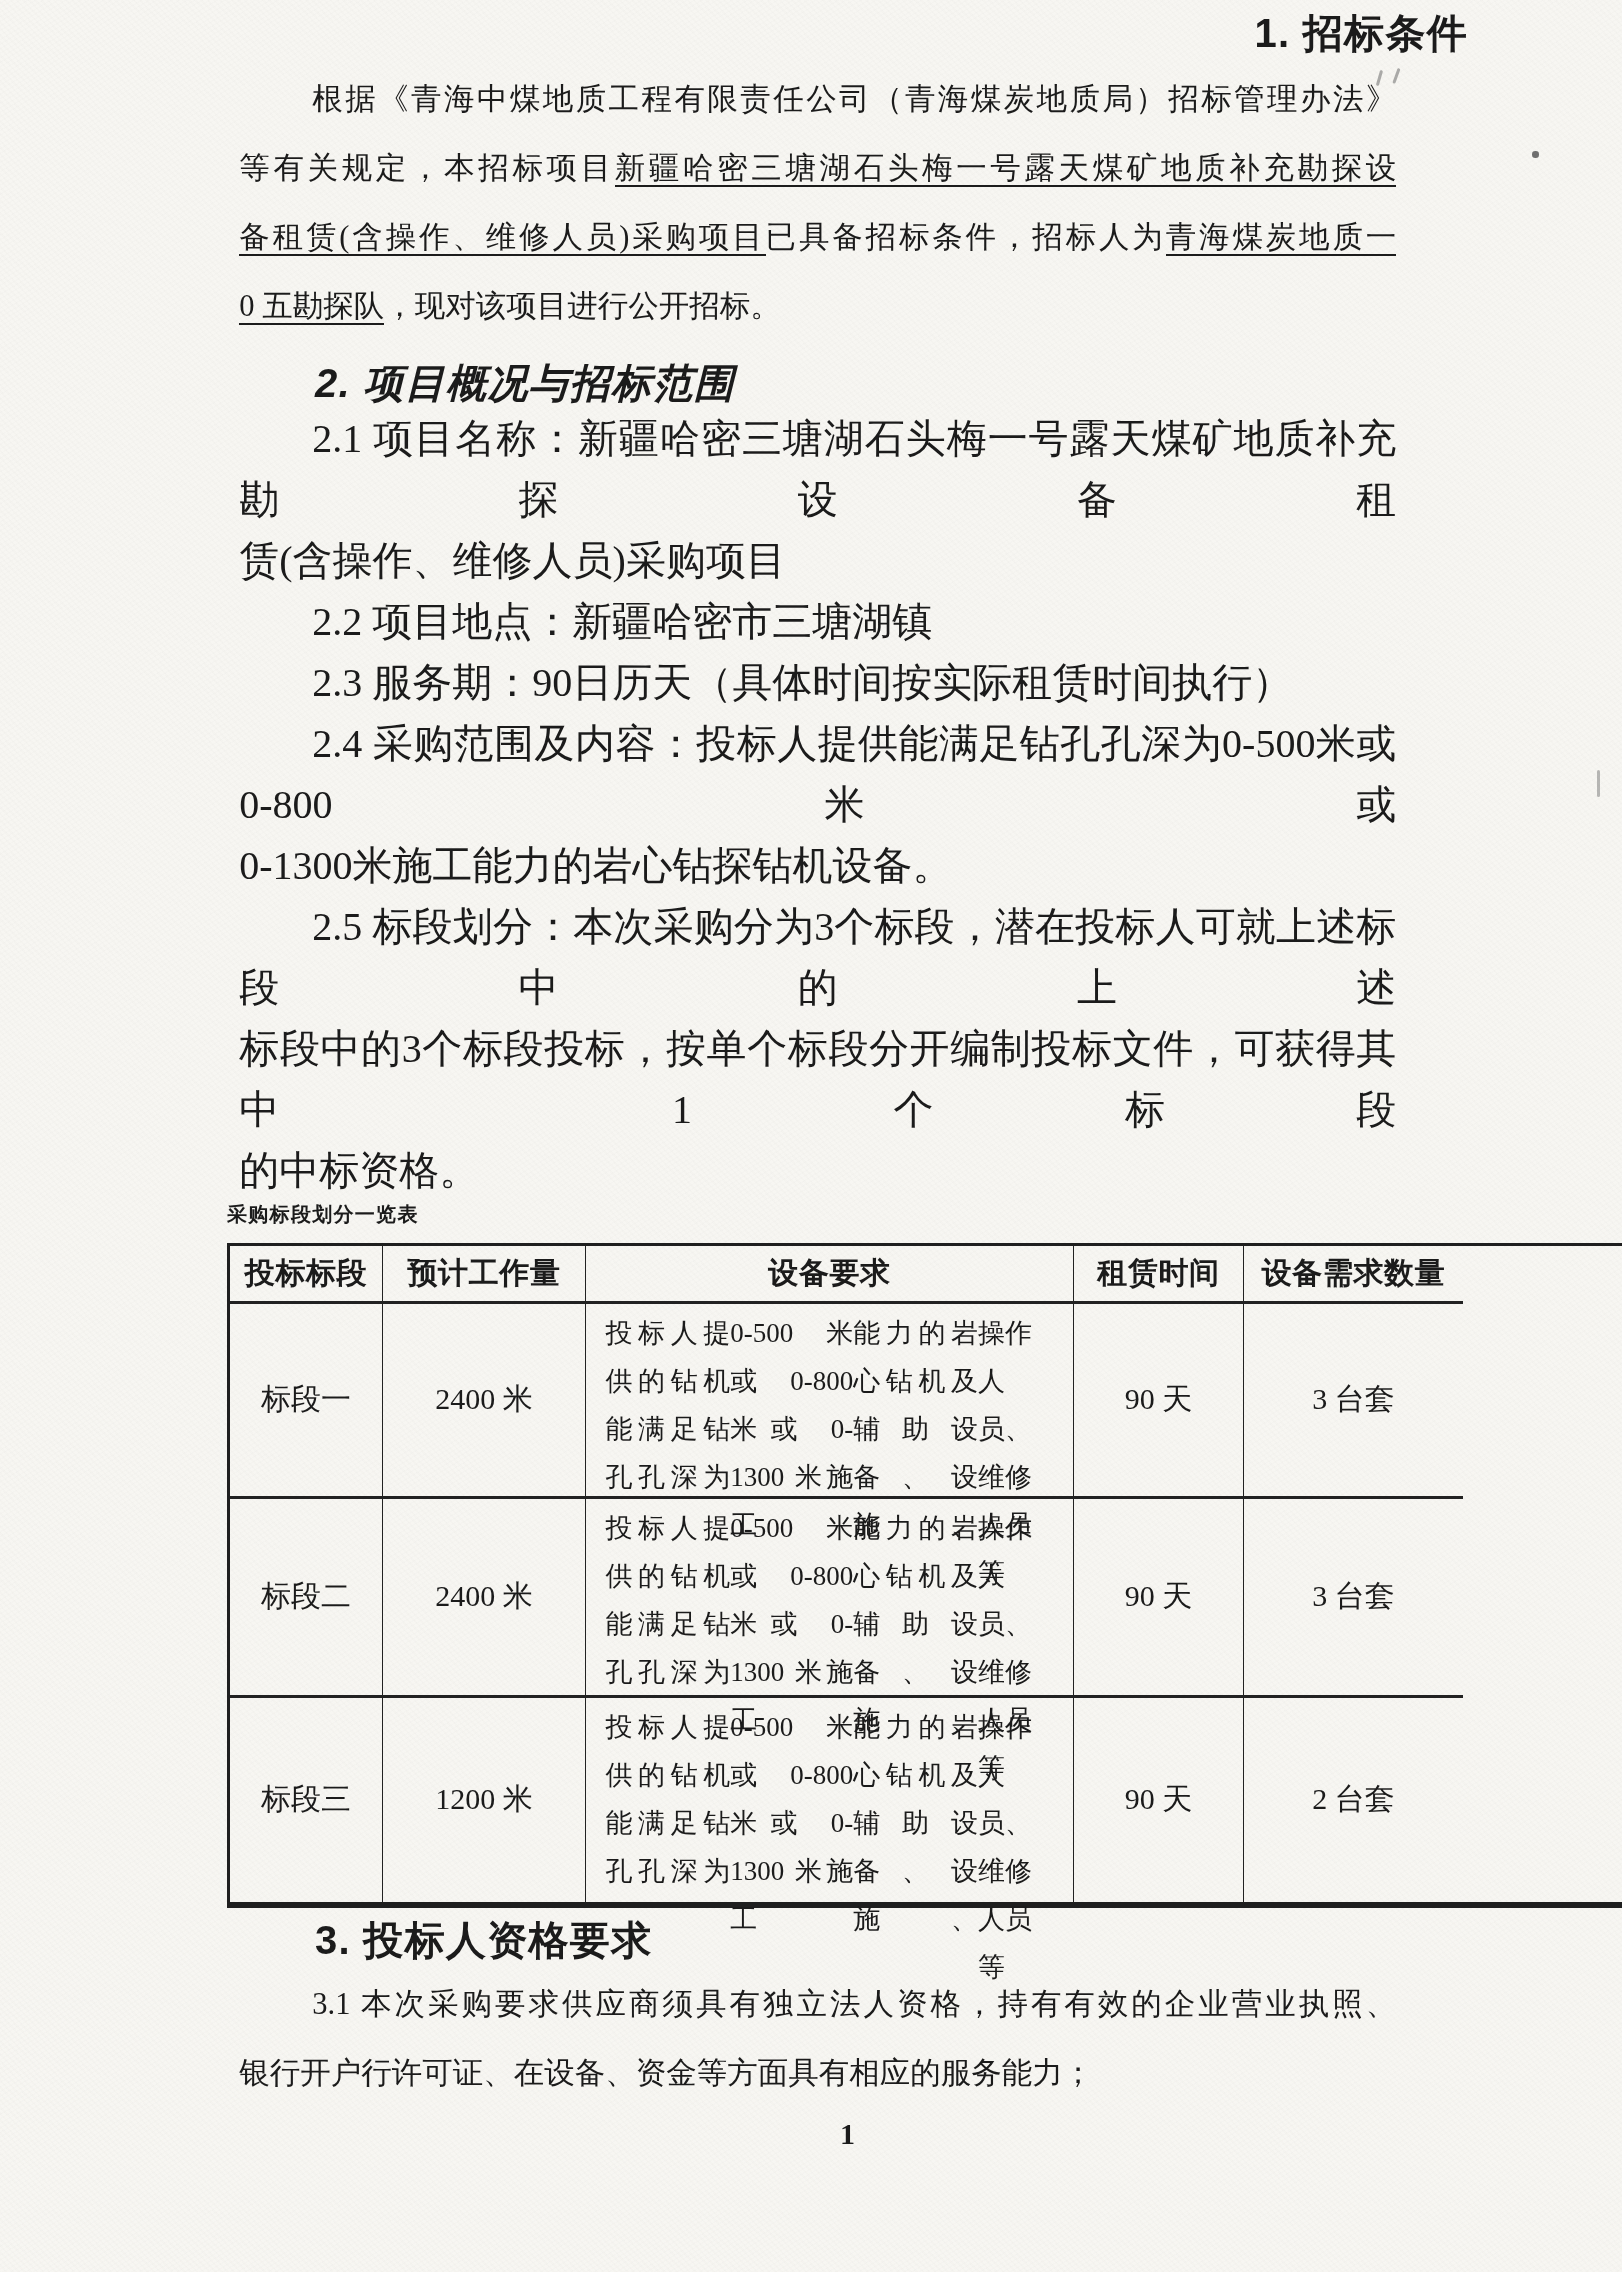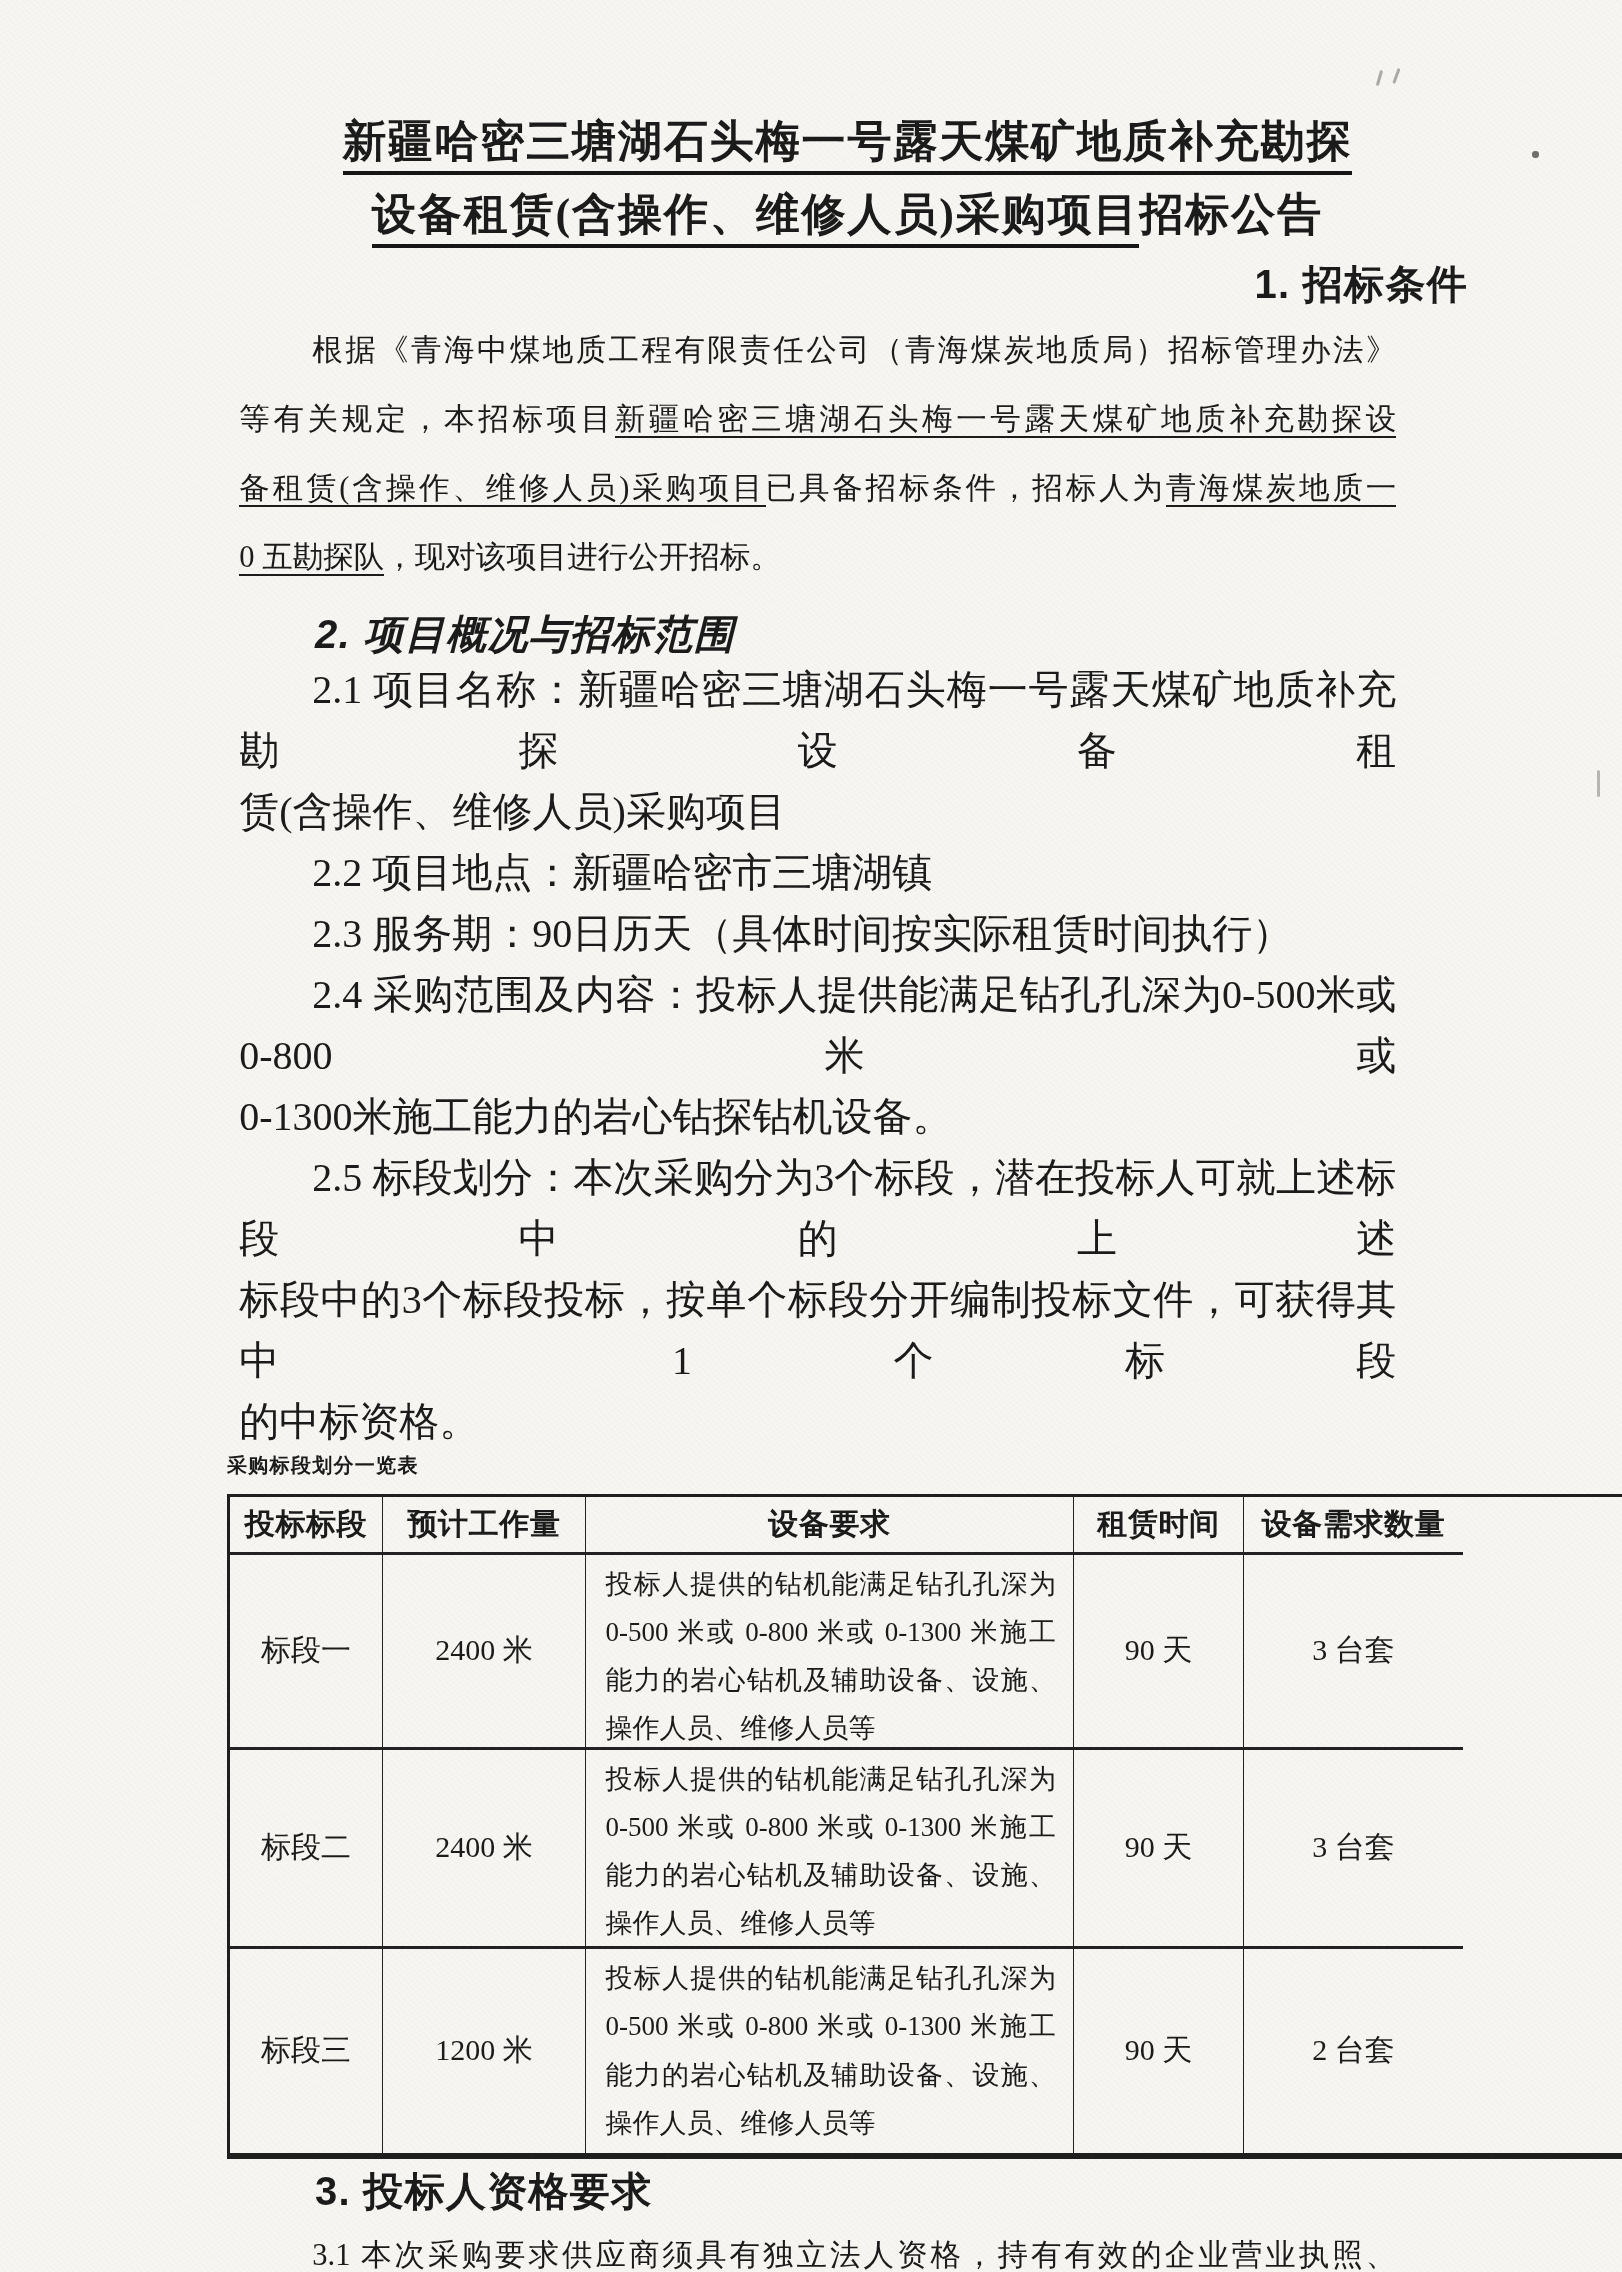--- a/index.html
+++ b/index.html
@@ -65,21 +65,21 @@
   .gc {
     border-right: 1.9px solid #222;
     border-bottom: 3.2px solid #222;
     display: flex; align-items: center; justify-content: center;
     font-size: 30px;
   }
   .gc.lastcol { border-right: none; }
   .gc.lastrow { border-bottom: none; }
   .gc.head { font-weight: 700; border-bottom-width: 3.9px; letter-spacing: 0.6px; }
   .gc.req {
-    flex-direction: column; align-items: stretch; justify-content: space-between;
+    flex-direction: row; align-items: stretch; justify-content: space-between;
     padding: 5.2px 17px 5.2px 19.5px;
   }
   .reqline { font-size: 27px; line-height: 48px; }
   .reqline.jf { text-align: justify; text-align-last: justify; }
 
   
   .pagenum {
     margin-top: 7.8px; width: 1241px; text-align: center;
     font-size: 30px; line-height: 36px; font-weight: 700;
   }
@@ -99,24 +99,20 @@
 
 <div class="page">
 
   <div class="tick1"></div>
   <div class="tick2"></div>
   <div class="dot1"></div>
   <div class="tick3"></div>
 
   <div class="content">
 
-    <div class="title-block">
-      <div class="tline"><span class="ut">新疆哈密三塘湖石头梅一号露天煤矿地质补充勘探</span></div>
-      <div class="tline"><span class="ut">设备租赁(含操作、维修人员)采购项目</span><span>招标公告</span></div>
-    </div>
 
     <div class="h h1m">1. 招标条件</div>
 
     <div class="para p1m">
       <div class="bl jl ind"><span>根据《青海中煤地质工程有限责任公司（青海煤炭地质局）招标管理办法》</span></div>
       <div class="bl jl"><span>等有关规定，本招标项目</span><span class="u">新疆哈密三塘湖石头梅一号露天煤矿地质补充勘探设</span></div>
       <div class="bl jl"><span class="u">备租赁(含操作、维修人员)采购项目</span><span>已具备招标条件，招标人为</span><span class="u">青海煤炭地质一</span></div>
       <div class="bl"><span class="u">0 五勘探队</span><span>，现对该项目进行公开招标。</span></div>
     </div>
 

